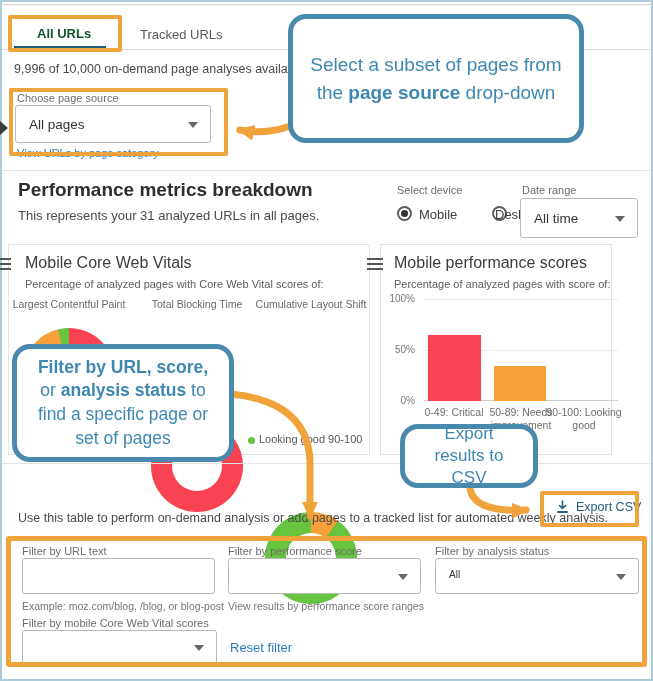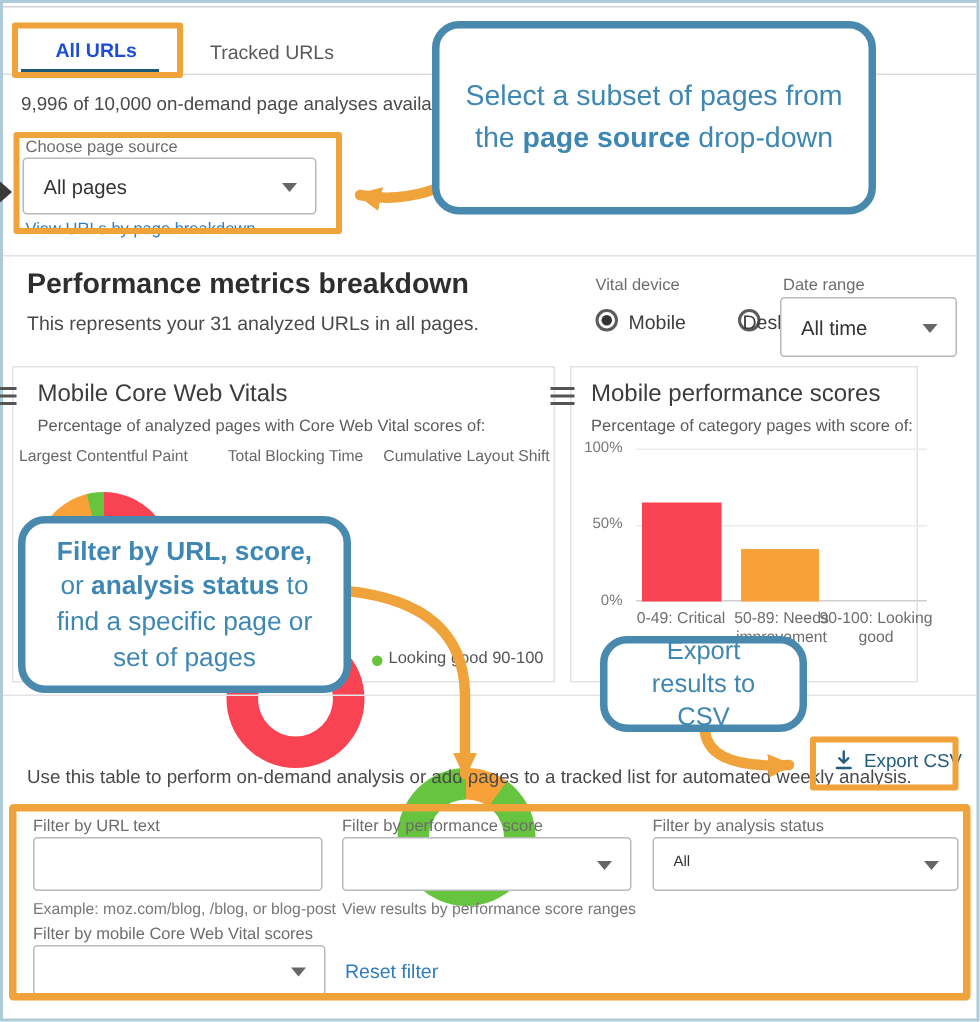--- a/index.html
+++ b/index.html
@@ -9,21 +9,21 @@
   .abs { position: absolute; }
 
   
   .h2 { font-size: 19px; font-weight: bold; color: #2e2e2e; }
   .body-text { font-size: 12.5px; color: #4a4a4a; }
   .small-label { font-size: 11px; color: #6d6d6d; }
   .helper { font-size: 10.5px; color: #777; }
   .link { font-size: 11px; color: #2d7bc0; cursor: pointer; }
 
   
-  .tab-active { font-size: 13px; font-weight: bold; color: #1d4ed8; }
+  .tab-active { font-size: 13px; font-weight: bold; color: #14532d; }
   .tab-inactive { font-size: 13px; color: #5a5a5a; }
   .tab-underline { height: 2px; background: #1d5a77; }
   .tabbar-border { height: 1px; background: #dcdcdc; left: 2px; right: 2px; }
   .divider { height: 1px; background: #e4e4e4; left: 2px; right: 2px; }
 
   
   .select-box { border: 1px solid #b9b9b9; border-radius: 3px; background: #fff; }
   .select-text { font-size: 13.5px; color: #333; }
   .caret { width: 0; height: 0; border-left: 5px solid transparent; border-right: 5px solid transparent; border-top: 6px solid #666; }
   .text-input { border: 1px solid #b9b9b9; border-radius: 3px; background: #fff; width: 100%; height: 100%; font-size: 13px; padding: 0 8px; outline: none; }
@@ -81,34 +81,34 @@
 
   
   <div class="abs body-text" style="left:14px; top:62px; white-space:nowrap;">9,996 of 10,000 on-demand page analyses available across</div>
 
   
   <div class="abs small-label" style="left:17px; top:92px;">Choose page source</div>
   <div class="abs select-box" style="left:15px; top:105px; width:196px; height:38px;">
     <span class="abs select-text" style="left:13px; top:11px;">All pages</span>
     <span class="abs caret" style="right:12px; top:16px;"></span>
   </div>
-  <div class="abs link" style="left:17px; top:147px;">View URLs by page breakdown</div>
+  <div class="abs link" style="left:17px; top:147px;">View URLs by page category</div>
 
   
   <div class="abs cursor-artifact" style="left:0; top:121px;"></div>
 
   
   <div class="abs divider" style="top:170px;"></div>
 
   
   <div class="abs h2" style="left:18px; top:179px;">Performance metrics breakdown</div>
   <div class="abs body-text" style="left:18px; top:208px; font-size:13px;">This represents your 31 analyzed URLs in all pages.</div>
 
   
-  <div class="abs small-label" style="left:397px; top:184px;">Vital device</div>
+  <div class="abs small-label" style="left:397px; top:184px;">Select device</div>
   <span class="abs radio sel" style="left:397px; top:206px;"></span>
   <span class="abs radio-label" style="left:419px; top:207px;">Mobile</span>
   <span class="abs radio" style="left:473px; top:206px;"></span>
   <span class="abs radio-label" style="left:495px; top:207px;">Desktop</span>
 
   <div class="abs small-label" style="left:522px; top:184px;">Date range</div>
   <div class="abs select-box" style="left:520px; top:198px; width:118px; height:40px;">
     <span class="abs select-text" style="left:13px; top:12px;">All time</span>
     <span class="abs caret" style="right:12px; top:17px;"></span>
   </div>
@@ -129,21 +129,21 @@
 
     <span class="abs legend-text" style="left:197px; top:188px;">0-89</span>
     <span class="abs legend-dot" style="left:239px; top:192px; background:#66c43e;"></span>
     <span class="abs legend-text" style="left:250px; top:188px;">Looking good 90-100</span>
   </div>
 
   
   <div class="abs card" style="left:380px; top:244px; width:232px; height:211px;">
     <div class="abs card-title" style="left:13px; top:9px;">Mobile performance scores</div>
     <div class="abs menu-icon" style="right:14px; top:13px;"></div>
-    <div class="abs card-sub" style="left:13px; top:33px;">Percentage of category pages with score of:</div>
+    <div class="abs card-sub" style="left:13px; top:33px;">Percentage of analyzed pages with score of:</div>
 
     <div class="abs ytick" style="left:2px; top:48px;">100%</div>
     <div class="abs ytick" style="left:2px; top:99px;">50%</div>
     <div class="abs ytick" style="left:2px; top:150px;">0%</div>
 
     <div class="abs" style="left:43px; top:54px; width:194px; height:102px;">
       <div class="abs gridline" style="top:0;"></div>
       <div class="abs gridline" style="top:51px;"></div>
       <div class="abs baseline"></div>
       <div class="bar" style="left: 4px; width: 53px; height: 65%; background: rgb(250, 67, 82);"></div>

